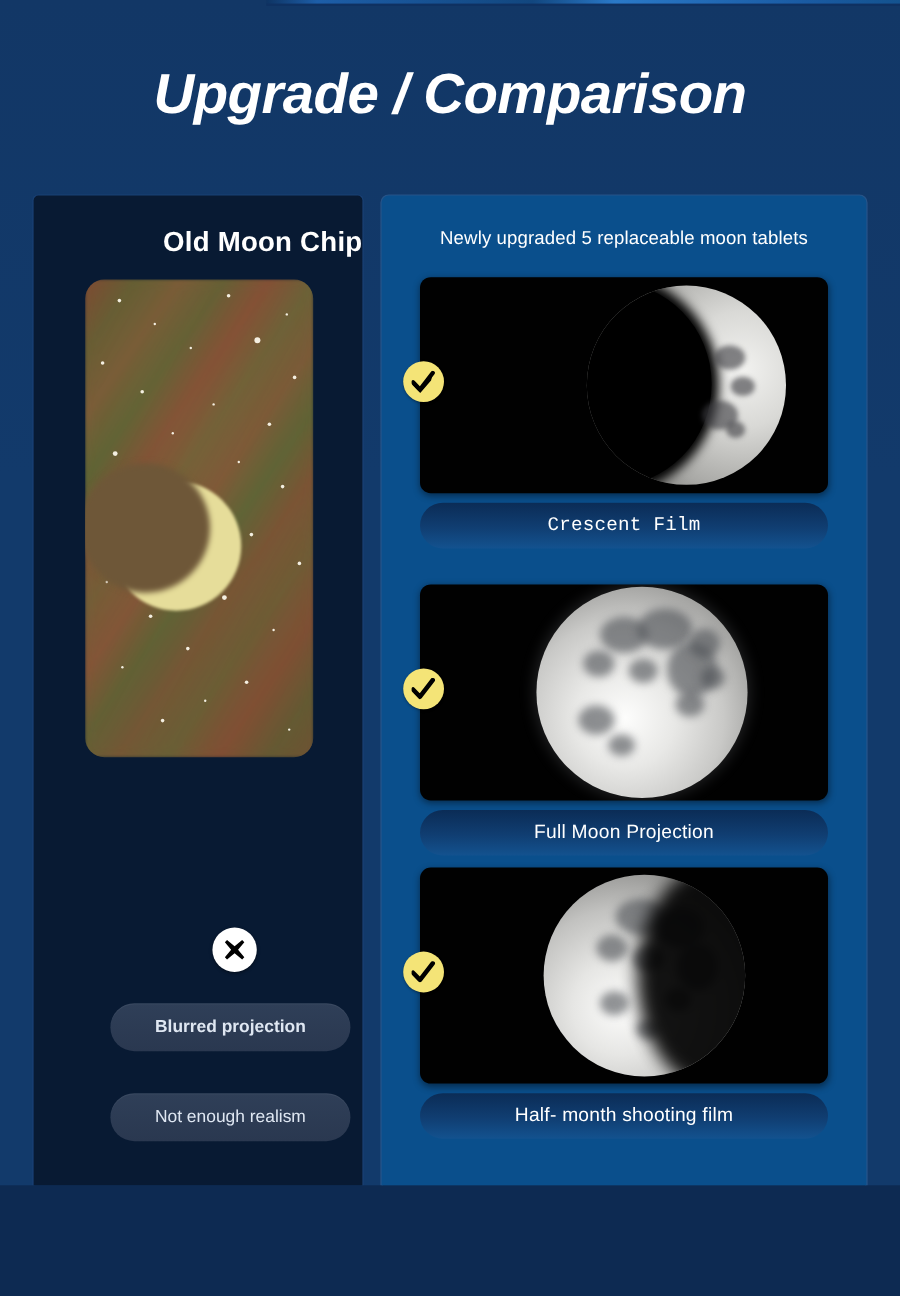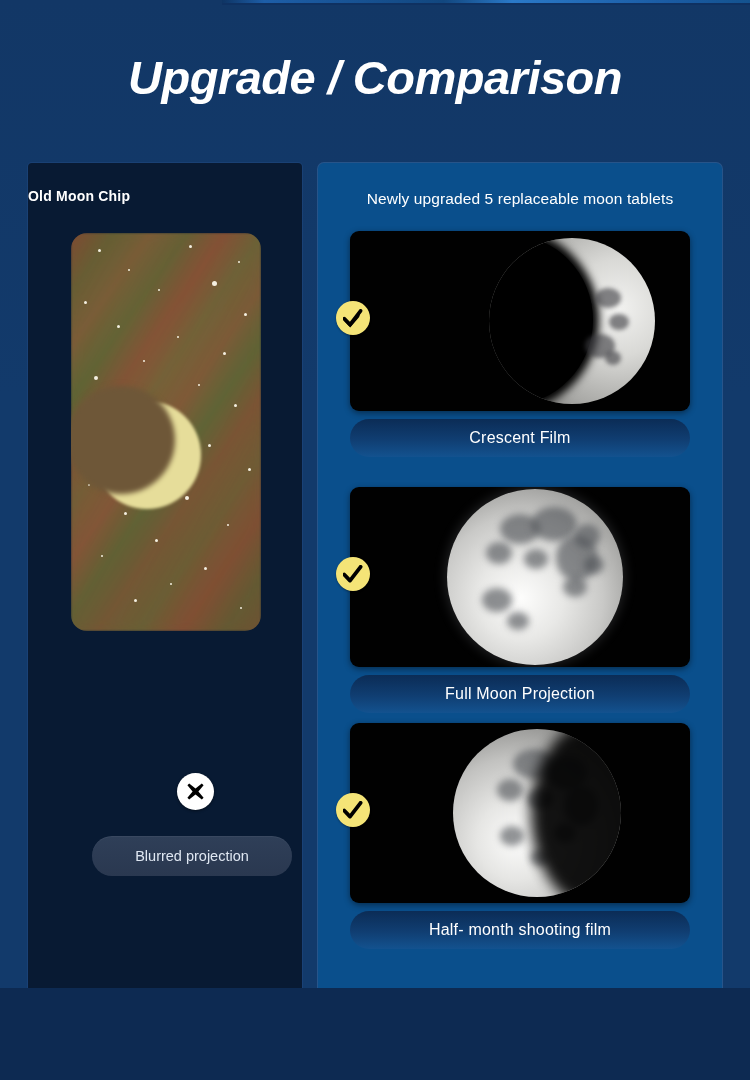--- a/index.html
+++ b/index.html
@@ -74,23 +74,23 @@
     height: 873px;
     background: #0a4f8c;
     border-radius: 6px;
     box-shadow: 0 0 0 1px rgba(90,150,215,.30);
   }
 
   .panel-left-title {
     position: absolute;
     left: 0; top: 25px;
     width: 274px;
-    text-align: left;
+    text-align: right;
     color: #ffffff;
-    font-size: 14px;
+    font-size: 23px;
     font-weight: 600;
     letter-spacing: .2px;
   }
 
   .panel-right-title {
     position: absolute;
     left: 0; top: 27px;
     width: 404px;
     text-align: center;
     color: #ffffff;
@@ -189,28 +189,28 @@
     height: 40px;
     border-radius: 20px;
     background: linear-gradient(180deg, #2f3f58 0%, #2a3850 100%);
     color: #dfe7f2;
     font-size: 14.5px;
     display: flex;
     align-items: center;
     justify-content: center;
     box-shadow: inset 0 1px 0 rgba(255,255,255,.05);
   }
-  .pill-0 { top: 673px; }
+  .pill-0 { top: 673px; font-weight: bold; }
   .pill-1 { top: 748px; }
   .pill-2 { top: 823px; }
   .pill-3 { top: 898px; }
 
   
   .moon-item { position: absolute; left: 32px; width: 340px; }
-  .moon-item-0 { top: 68px; }
+  .moon-item-0 { top: 68px; font-family: Liberation Mono, monospace; }
   .moon-item-1 { top: 324px; }
   .moon-item-2 { top: 560px; }
 
   .moon-card {
     position: relative;
     width: 340px;
     height: 180px;
     background: #010101;
     border-radius: 9px;
     overflow: hidden;
@@ -372,20 +372,23 @@
 
     <div class="x-badge">
       <svg width="21" height="21" viewBox="0 0 21 21" aria-hidden="true">
         <path d="M4.2 2.4 L10.5 7.6 L16.8 2.4 L18.6 4.2 L13.4 10.5 L18.6 16.8 L16.8 18.6 L10.5 13.4 L4.2 18.6 L2.4 16.8 L7.6 10.5 L2.4 4.2 Z" fill="#000000"></path>
       </svg>
     </div>
 
     <div class="pill pill-0">
       <span>Blurred projection</span>
     </div>
+    <div class="pill pill-1">
+      <span>Not enough realism</span>
+    </div>
     <div class="pill pill-3">
       <span>Single color</span>
     </div>
 
   </div>
 
   <div class="panel-right">
 
     <div class="panel-right-title">Newly upgraded 5 replaceable moon tablets</div>
 

